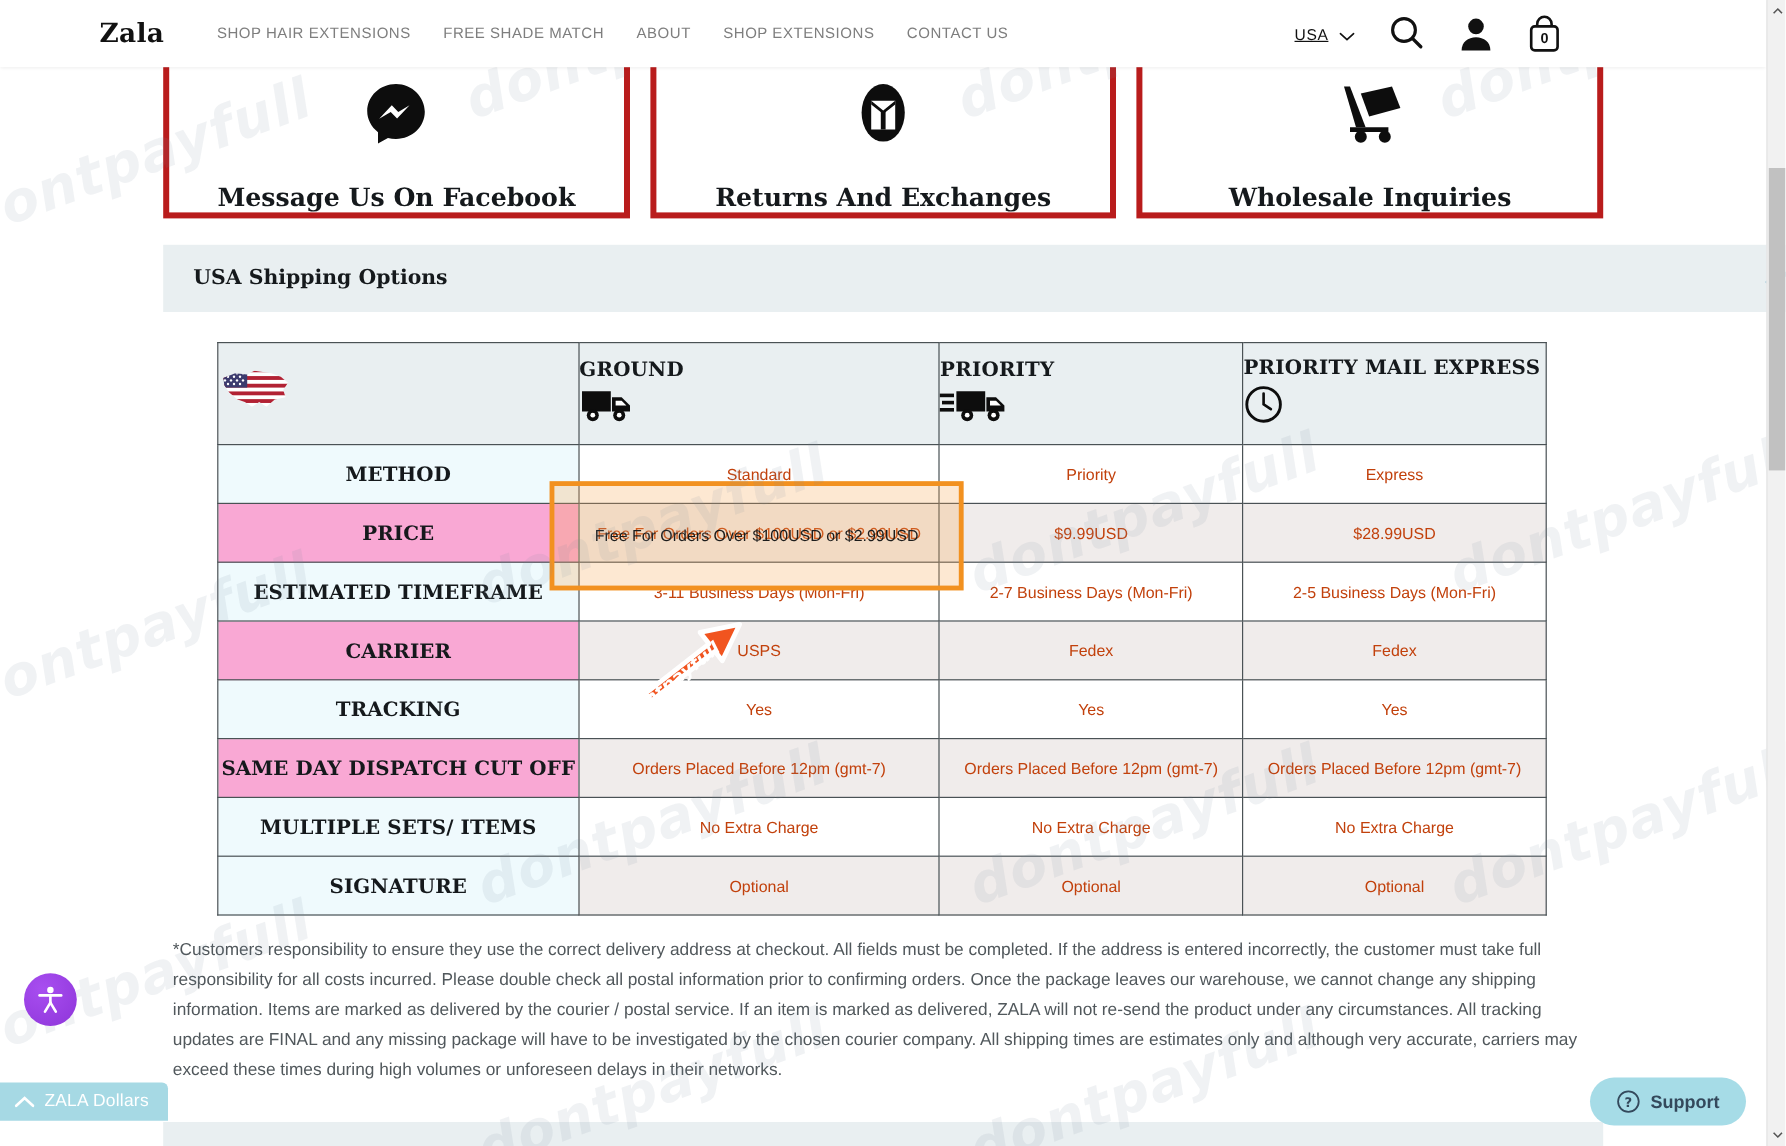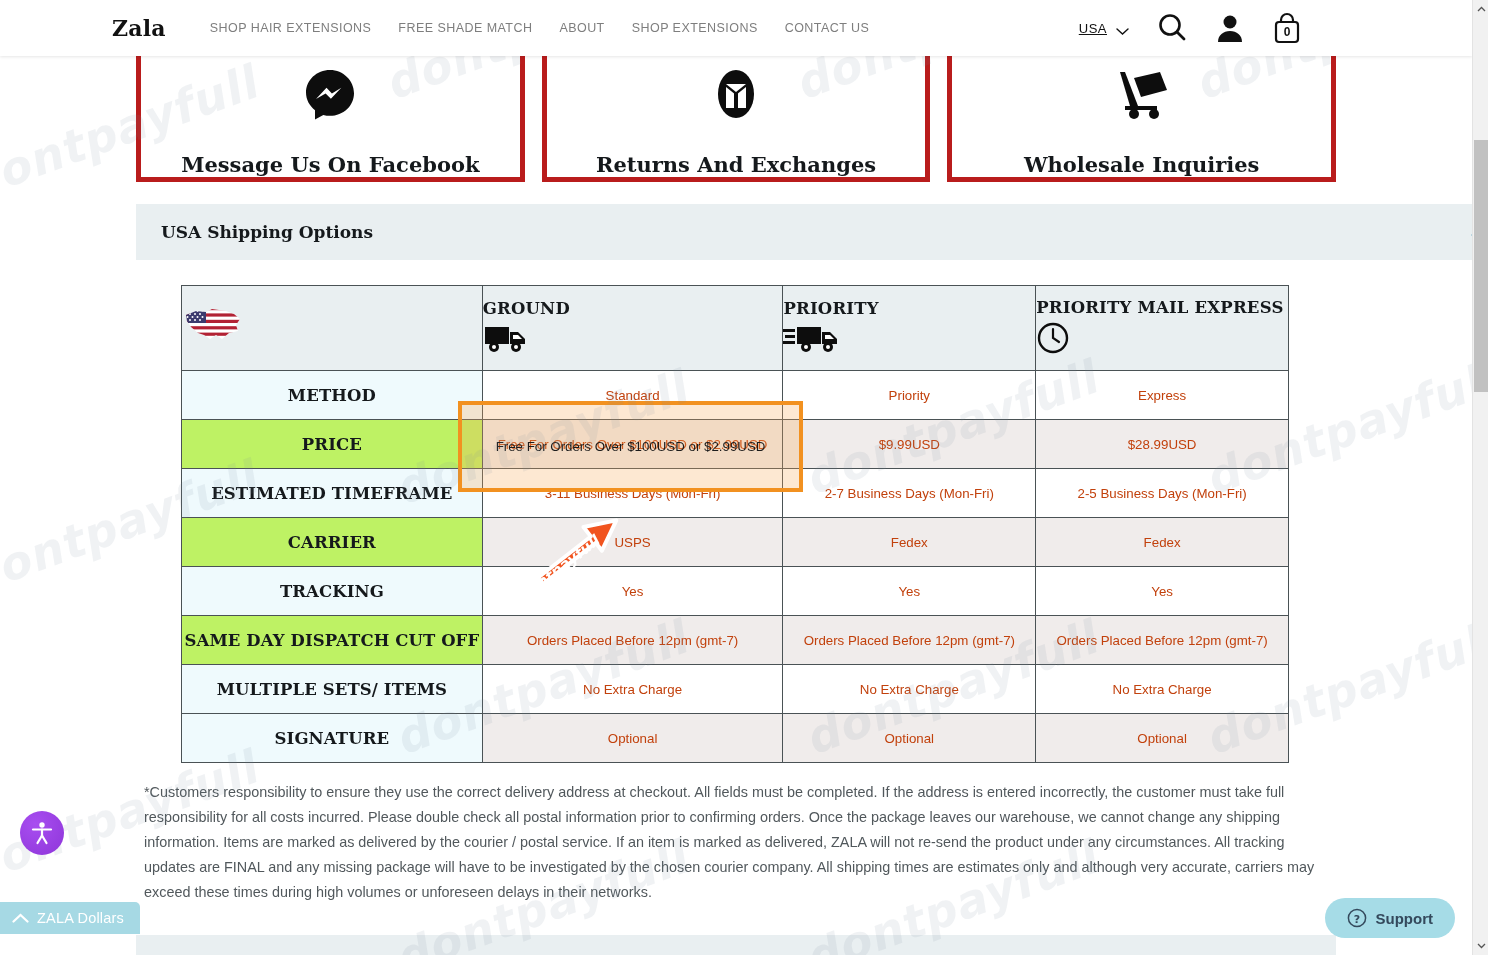--- a/index.html
+++ b/index.html
@@ -33,21 +33,21 @@
   .navbar {
     position: absolute; top: 0; left: 0; width: 1472px; height: 56px;
     background: #ffffff;
     display: flex; align-items: center;
     z-index: 60;
     box-shadow: 0 1px 3px rgba(0,0,0,0.10);
   }
   .brand {
     font-family: "DejaVu Serif", serif;
     font-weight: 700; font-size: 22px; color: #111;
-    margin-left: 112px; letter-spacing: .2px;
+    margin-left: 83px; letter-spacing: .2px;
   }
   .nav-links { display: flex; align-items: center; margin-left: 44px; gap: 27px; }
   .nav-link {
     font-size: 12.5px; color: #7e7e7e; letter-spacing: .45px;
     font-family: "Liberation Sans", sans-serif; cursor: pointer;
   }
   .nav-right {
     margin-left: auto; display: flex; align-items: center; gap: 28px;
     margin-right: 170px;
   }
@@ -109,21 +109,21 @@
     display:block; margin-bottom: 4px;
   }
   .rowlabel {
     font-family: "DejaVu Serif", serif; font-weight: 700;
     font-size: 16.5px; color: #15191c; text-align: center;
     height: 49px; letter-spacing: .1px;
   }
   .cell {
     text-align: center; font-size: 13.3px; color: #c2410c; height: 49px;
   }
-  .lbl-a { background: #bef264; }
+  .lbl-a { background: #f9a8d4; }
   .lbl-b { background: #effafd; }
   .cell-a { background: #ffffff; }
   .cell-b { background: #f0eceb; }
   col.c1 { width: 301px; }
   col.c2 { width: 301px; }
   col.c3 { width: 253px; }
   col.c4 { width: 253px; }
 
   
   .highlight-box {

